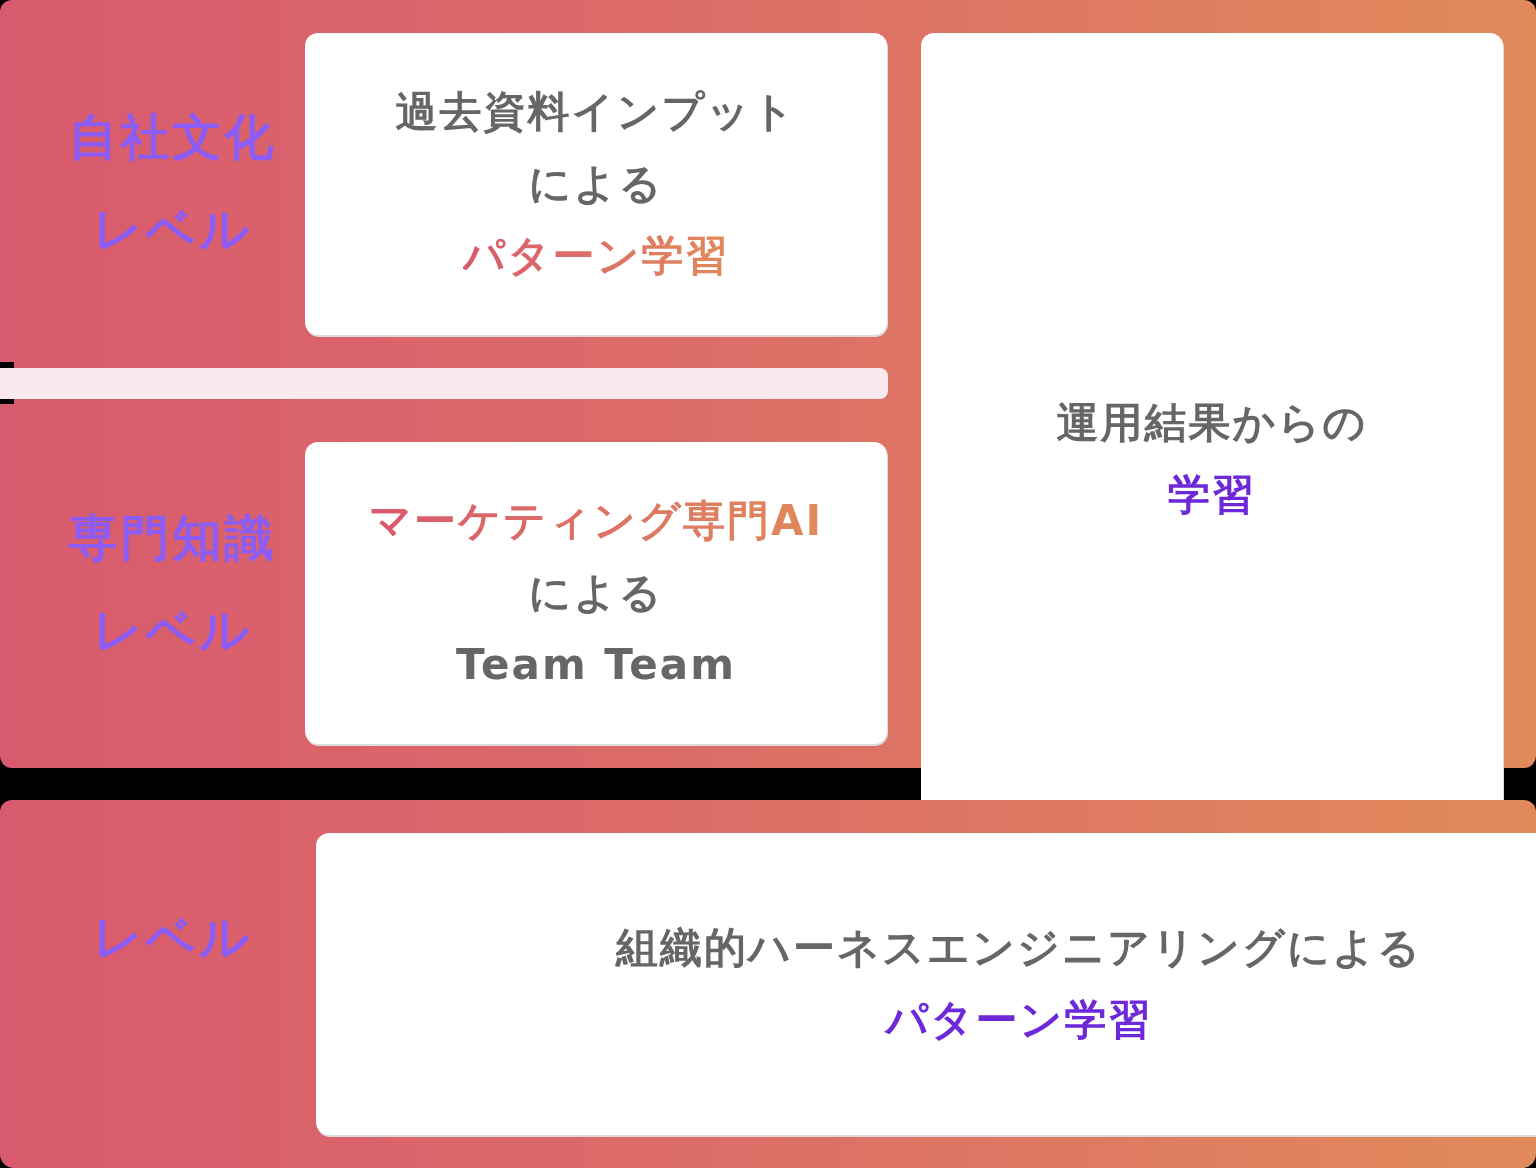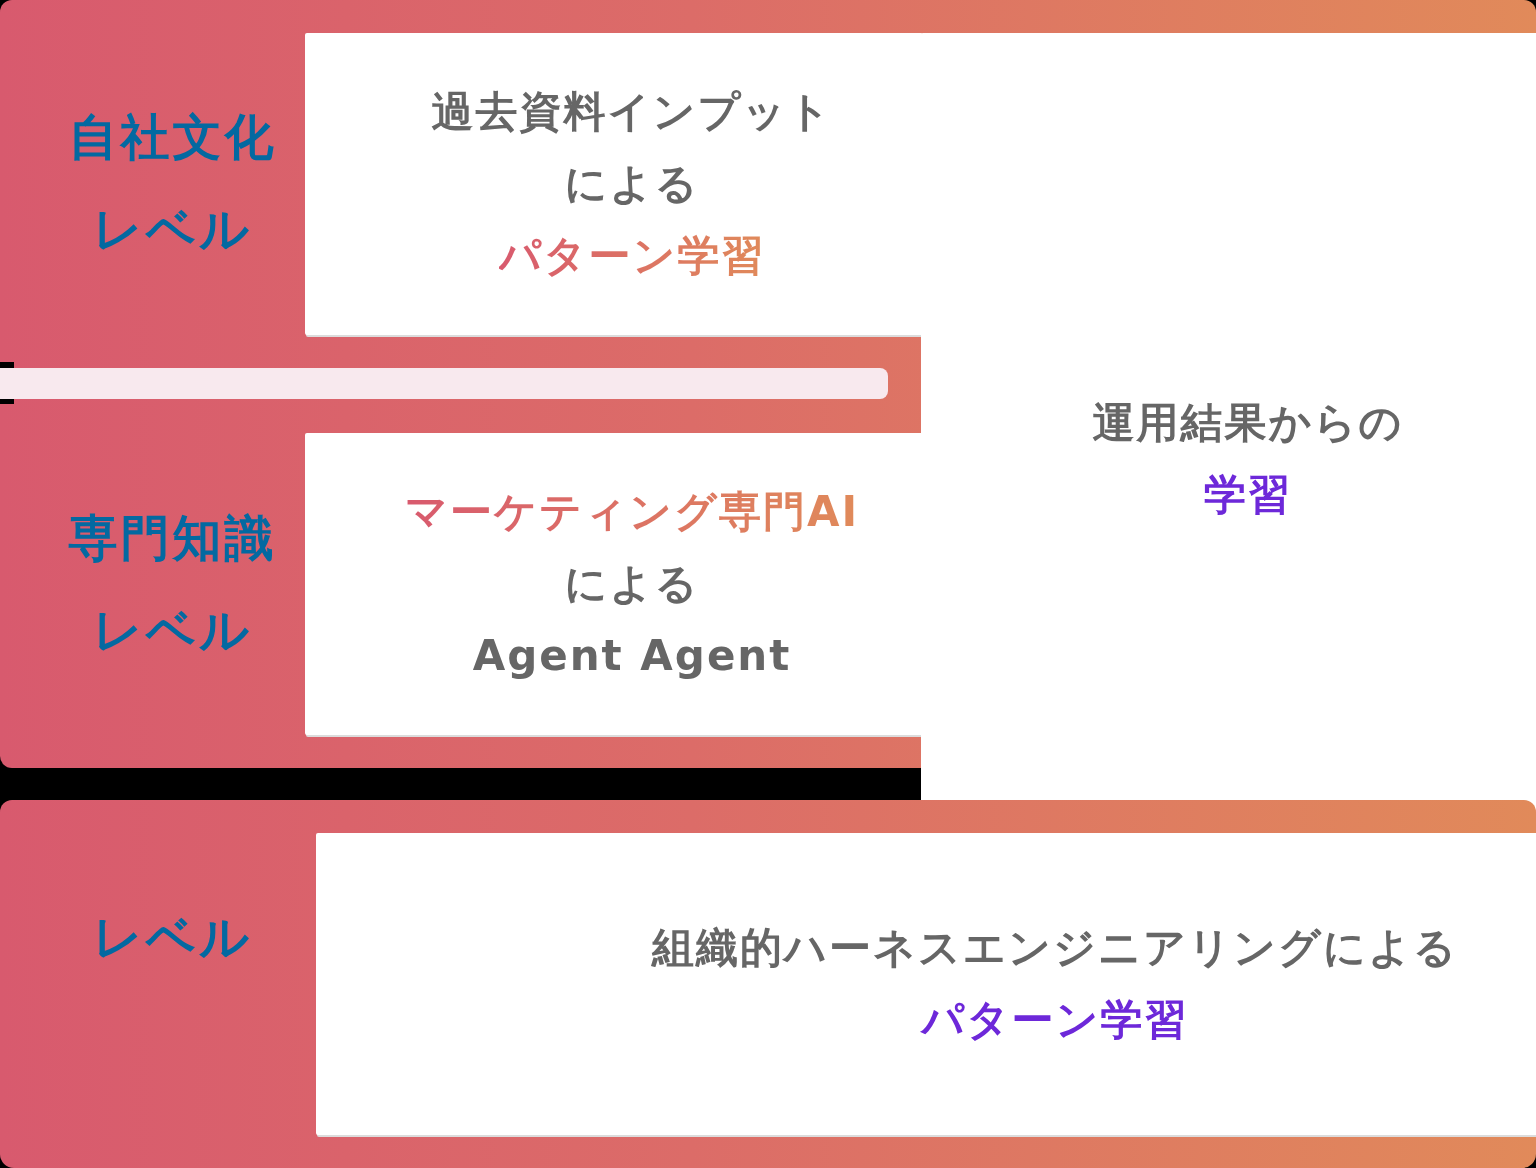--- a/index.html
+++ b/index.html
@@ -18,30 +18,29 @@
     position:absolute; left:0; top:362px; width:14px; height:42px; background:#000;
   }
   .sep {
     position:absolute; left:0; top:368px; width:888px; height:31px;
     background:#F8E9EE; border-radius:0 8px 8px 0;
   }
   .sep-left-round {
     position:absolute; left:0; top:368px; width:12px; height:31px; background:#F8E9EE; border-radius:8px 0 0 8px;
   }
   .label {
-    position:absolute; left:0; width:345px; color:#0369a1; font-weight:bold;
+    position:absolute; left:0; width:345px; color:#8b5cf6; font-weight:bold;
     font-size:49px; line-height:92px; text-align:center; letter-spacing:3px;
   }
   .box {
-    position:absolute; background:#fff; border-radius:2px;
+    position:absolute; background:#fff; border-radius:13px;
     box-shadow: 1px 2px 0 #DCDCDC;
     display:flex; flex-direction:column; align-items:center; justify-content:center;
     text-align:center; font-weight:bold; font-size:42px; line-height:72px; color:#666;
     letter-spacing:2px;
-    padding-left:36px;
   }
   .accent {
     background: linear-gradient(90deg, #D85A6E, #E08A5A);
     -webkit-background-clip:text; background-clip:text; color:transparent;
   }
   .accent-solid { color:#6d28d9; }
 </style>
 </head>
 <body>
 
@@ -59,24 +58,24 @@
   <div>過去資料インプット</div>
   <div>による</div>
   <div class="accent">パターン学習</div>
 </div>
 
 <div class="label" style="top:493px;text-align:center;">
   <div>専門知識</div>
   <div>レベル</div>
 </div>
 
-<div class="box" style="left:305px; top:433px; width:582px; height:302px;">
+<div class="box" style="left:305px; top:442px; width:582px; height:302px;">
   <div class="accent">マーケティング専門AI</div>
   <div>による</div>
-  <div>Agent Agent</div>
+  <div>Team Team</div>
 </div>
 
 <div class="box" style="left:921px; top:33px; width:582px; height:852px;">
   <div>運用結果からの</div>
   <div class="accent-solid">学習</div>
 </div>
 
 <div id="panel-bottom" class="panel"></div>
 
 <div class="label" style="top:892px;">

